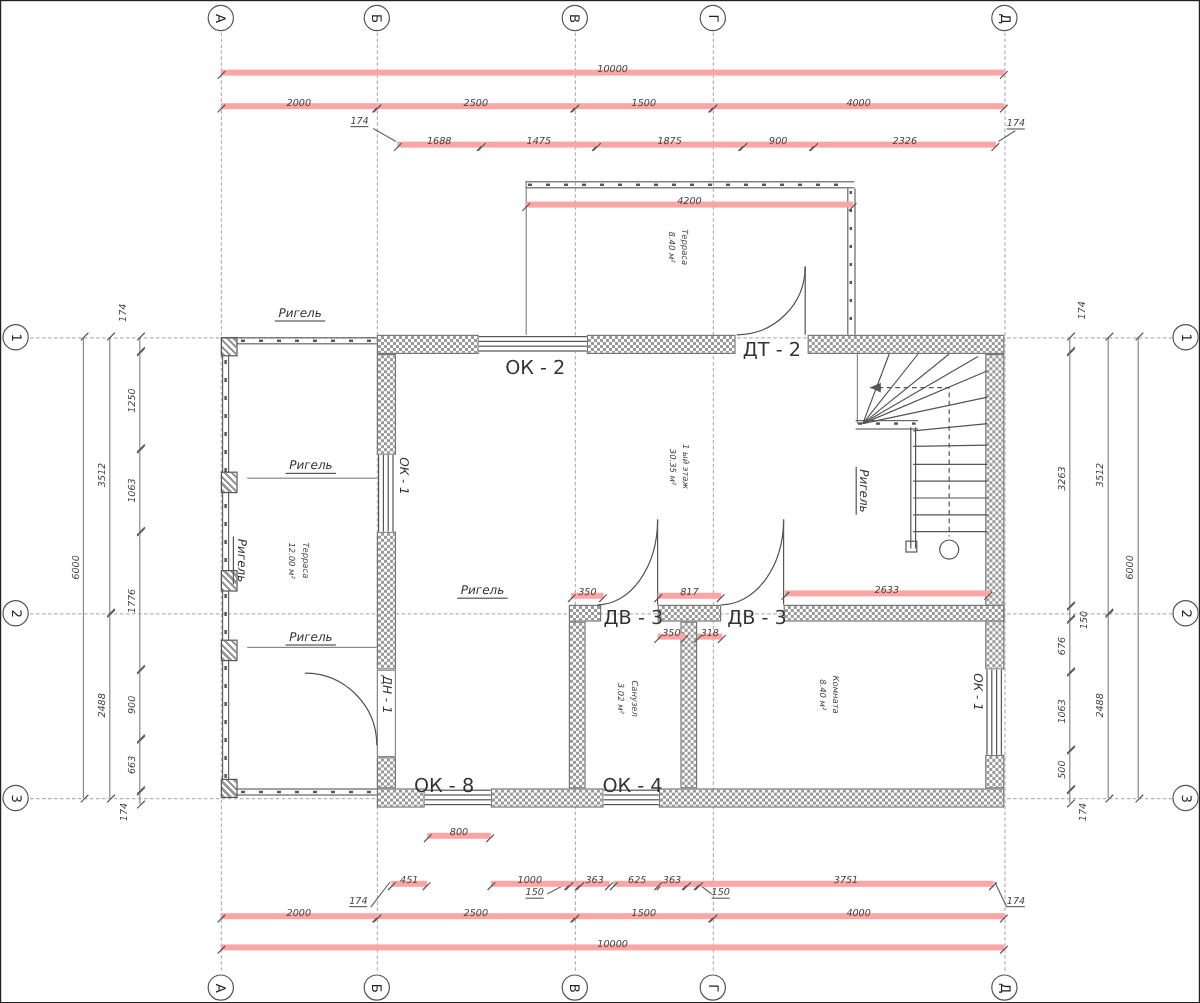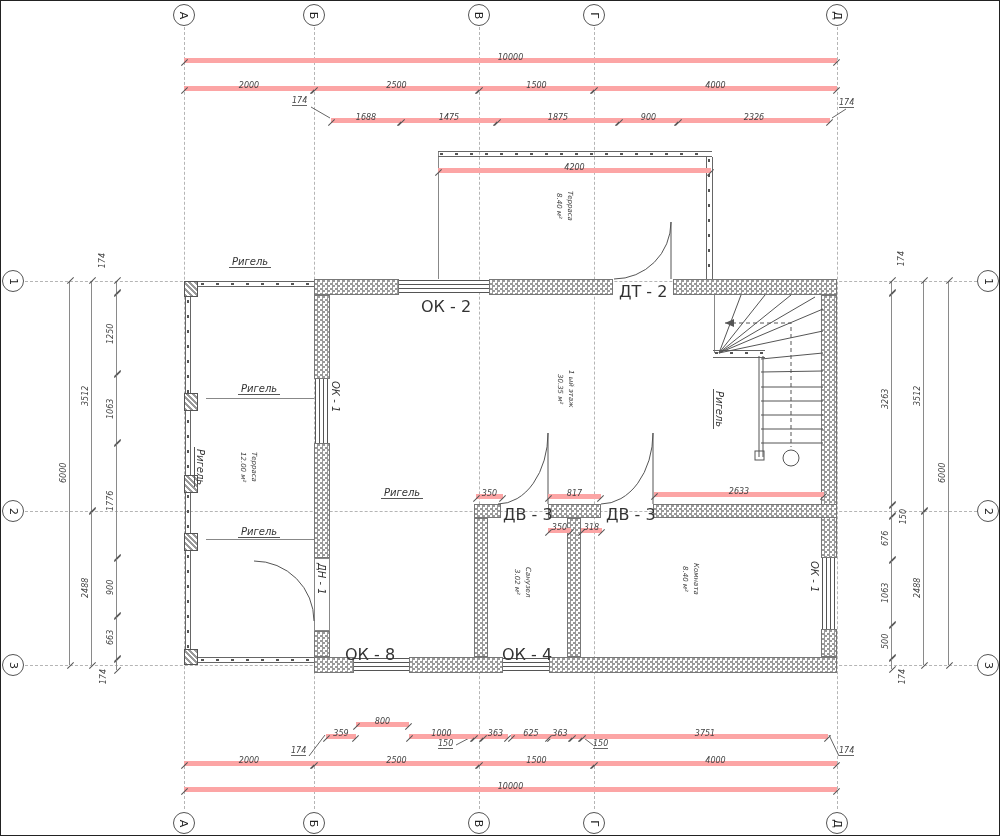--- a/index.html
+++ b/index.html
@@ -182,23 +182,23 @@
   <div class="dimh" style="left:677px;top:117px;width:152px">
       <i>2326</i>
     </div>
   <span class="lead" style="left:291px;top:95px">174</span>
   <span class="lead" style="left:838px;top:97px">174</span>
   <div class="dimh" style="left:437px;top:167px;width:273px">
       <i>4200</i>
     </div>
 
   <div class="dimh" style="left:325px;top:733px;width:30px">
-      <i>359</i>
-    </div>
-  <div class="dimh" style="left:355px;top:721px;width:53px">
+      <i>451</i>
+    </div>
+  <div class="dimh" style="left:355px;top:693px;width:53px">
       <i>800</i>
     </div>
   <div class="dimh" style="left:408px;top:733px;width:65px">
       <i>1000</i>
     </div>
   <div class="dimh" style="left:473px;top:733px;width:9px"></div>
   <div class="dimh" style="left:482px;top:733px;width:25px">
       <i>363</i>
     </div>
   <div class="dimh" style="left:510px;top:733px;width:40px">

